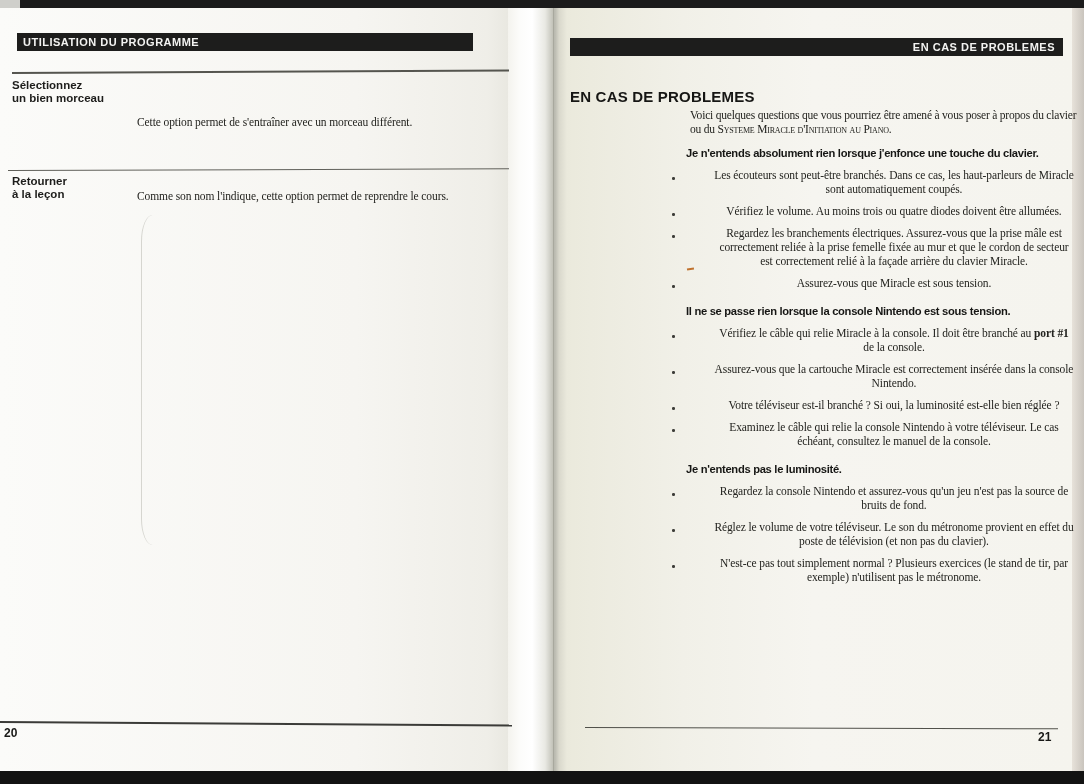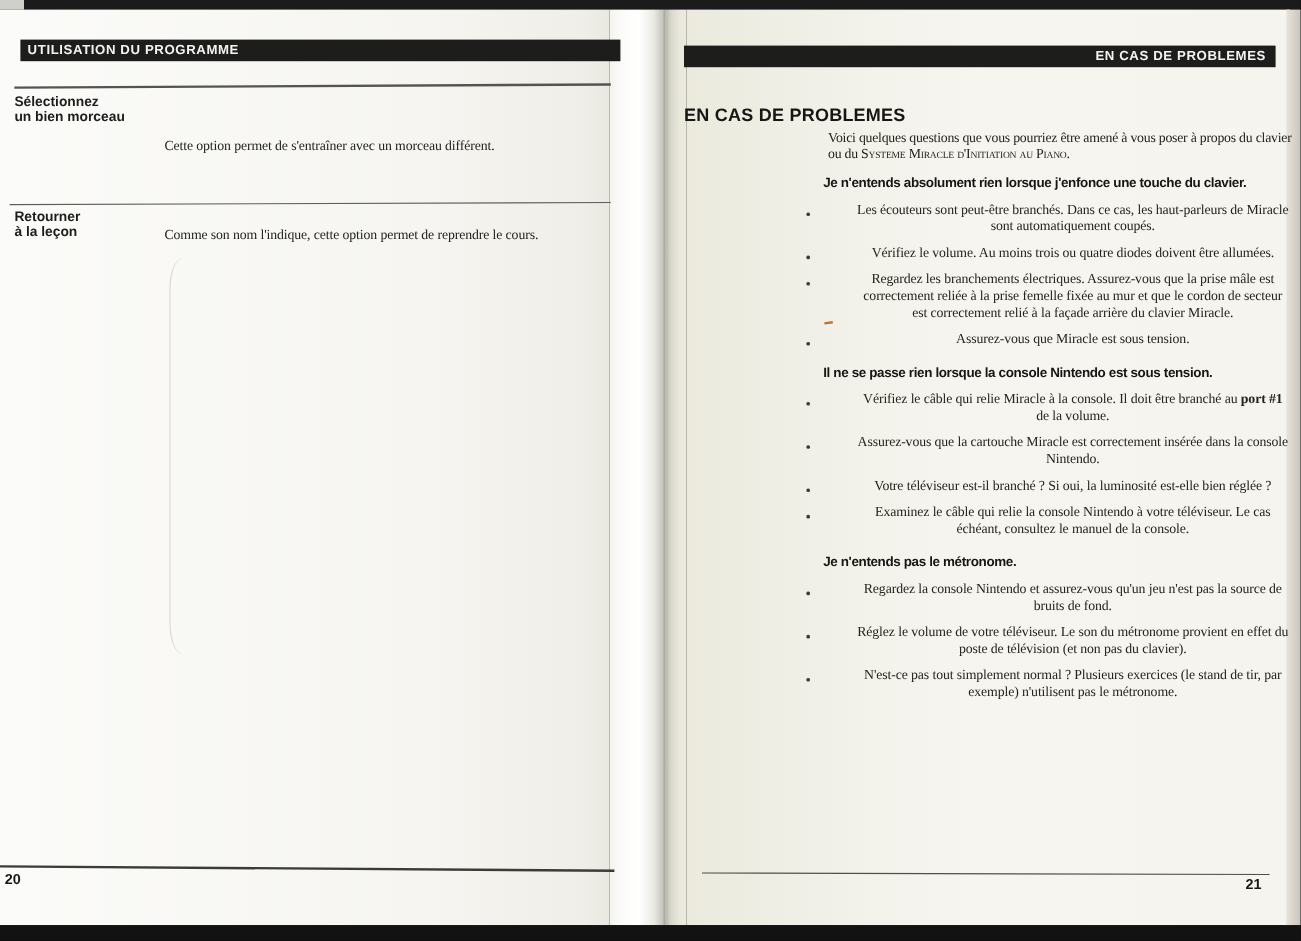--- a/index.html
+++ b/index.html
@@ -15,21 +15,21 @@
   .page-left{position:absolute;left:0;top:8px;width:508px;height:763px;
              background:linear-gradient(90deg,#fbfbf9,#f6f5f1 70%,#efeee8 96%,#e9e8e1 100%);}
   .gutter{position:absolute;left:508px;top:8px;width:64px;height:763px;
           background:linear-gradient(90deg,#f4f3ee 0%,#fcfcfa 18%,#ffffff 38%,#e9e9e3 58%,#c9c9c0 68%,#b9b9af 73%,#d9d8cc 80%,#eae9dc 92%,#ebeadd 100%);}
   .gutter-line{position:absolute;left:553px;top:8px;width:1px;height:763px;background:rgba(140,140,128,0.45);}
   .page-right{position:absolute;left:572px;top:8px;width:503px;height:763px;
               background:linear-gradient(90deg,#ebeadd 0%,#f1f0e8 22%,#f6f5f0 48%,#f5f4ee 100%);}
   
   .bar{background:#1d1d1c;color:#f3f3f1;font-weight:bold;font-size:11px;letter-spacing:.5px;
        display:flex;align-items:center;}
-  .bar-left{position:absolute;left:17px;top:33px;width:500px;height:18px;padding-left:6px;box-sizing:border-box;}
+  .bar-left{position:absolute;left:17px;top:33px;width:456px;height:18px;padding-left:6px;box-sizing:border-box;}
   .bar-right{position:absolute;left:570px;top:38px;width:493px;height:18px;justify-content:flex-end;padding-right:8px;box-sizing:border-box;}
   
   .rule{position:absolute;height:1px;background:#4a4a48;}
   .rule-l1{left:12px;top:72px;width:497px;height:2px;transform:rotate(-0.3deg);transform-origin:left center;background:#55554f;}
   .rule-l2{left:8px;top:170px;width:501px;transform:rotate(-0.2deg);transform-origin:left center;background:#60605a;}
   .rule-l3{left:0;top:721px;width:512px;height:2px;transform:rotate(0.4deg);transform-origin:left center;background:#3b3b38;}
   .rule-r1{left:585px;top:727px;width:473px;transform:rotate(0.15deg);transform-origin:left center;background:#50504a;}
   
   .lp-label{position:absolute;left:12px;font-weight:bold;font-size:11.5px;line-height:13px;color:#1d1d1b;}
   .lp-body{position:absolute;left:125px;width:360px;font-family:"Liberation Serif",serif;
@@ -119,35 +119,35 @@
         <span class="bullet-marker"></span>
         <span class="bullet-text"><span>Regardez les branchements électriques. Assurez-vous que la prise mâle est correctement reliée à la prise femelle fixée au mur et que le cordon de secteur est correctement relié à la façade arrière du clavier Miracle.</span></span>
       </div>
       <div class="bullet-row">
         <span class="bullet-marker"></span>
         <span class="bullet-text"><span>Assurez-vous que Miracle est sous tension.</span></span>
       </div>
       <div class="rp-heading">Il ne se passe rien lorsque la console Nintendo est sous tension.</div>
       <div class="bullet-row">
         <span class="bullet-marker"></span>
-        <span class="bullet-text"><span>Vérifiez le câble qui relie Miracle à la console. Il doit être branché au </span><span class="b">port #1</span><span> de la volume.</span></span>
+        <span class="bullet-text"><span>Vérifiez le câble qui relie Miracle à la console. Il doit être branché au </span><span class="b">port #1</span><span> de la console.</span></span>
       </div>
       <div class="bullet-row">
         <span class="bullet-marker"></span>
         <span class="bullet-text"><span>Assurez-vous que la cartouche Miracle est correctement insérée dans la console Nintendo.</span></span>
       </div>
       <div class="bullet-row">
         <span class="bullet-marker"></span>
         <span class="bullet-text"><span>Votre téléviseur est-il branché ? Si oui, la luminosité est-elle bien réglée ?</span></span>
       </div>
       <div class="bullet-row">
         <span class="bullet-marker"></span>
         <span class="bullet-text"><span>Examinez le câble qui relie la console Nintendo à votre téléviseur. Le cas échéant, consultez le manuel de la console.</span></span>
       </div>
-      <div class="rp-heading">Je n'entends pas le métronome.</div>
+      <div class="rp-heading">Je n'entends pas le luminosité.</div>
       <div class="bullet-row">
         <span class="bullet-marker"></span>
         <span class="bullet-text"><span>Regardez la console Nintendo et assurez-vous qu'un jeu n'est pas la source de bruits de fond.</span></span>
       </div>
       <div class="bullet-row">
         <span class="bullet-marker"></span>
         <span class="bullet-text"><span>Réglez le volume de votre téléviseur. Le son du métronome provient en effet du poste de télévision (et non pas du clavier).</span></span>
       </div>
       <div class="bullet-row">
         <span class="bullet-marker"></span>

